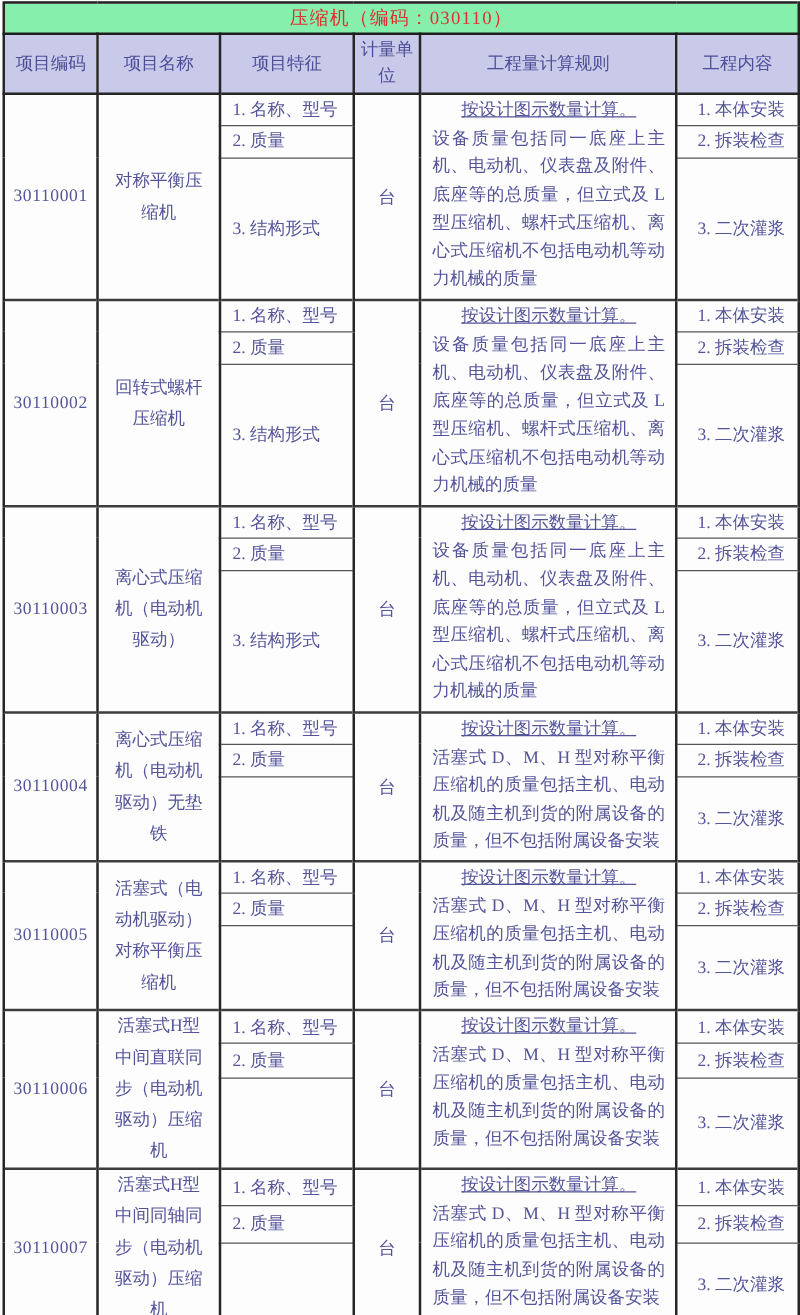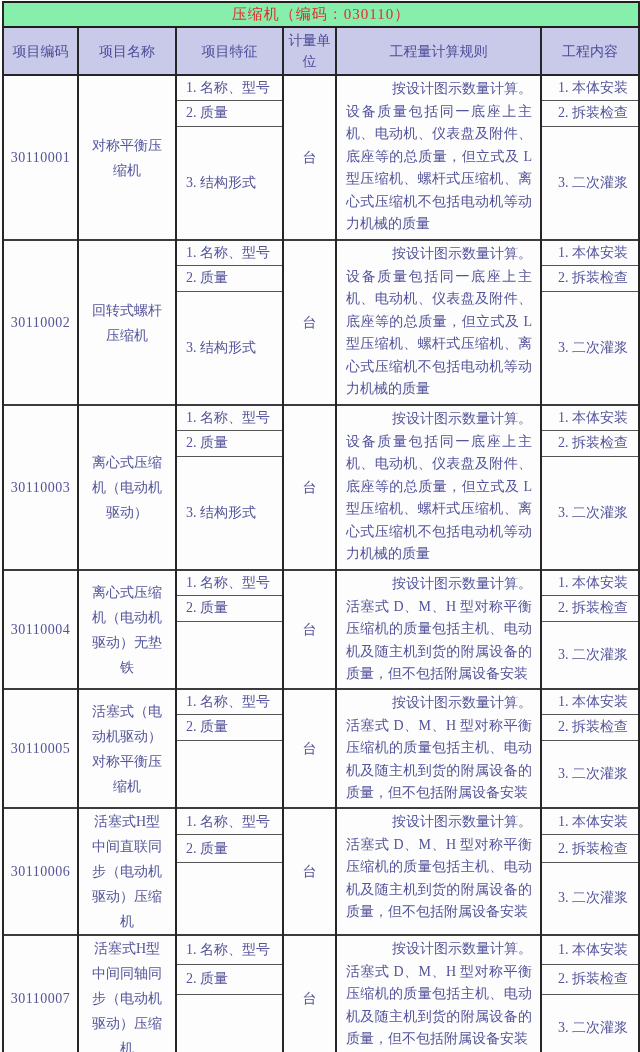--- a/index.html
+++ b/index.html
@@ -84,21 +84,21 @@
     text-align: center;
     vertical-align: middle;
   }
   td.rules {
     text-align: left;
     vertical-align: top;
     padding: 2px 8px 2px 9px;
     line-height: 22.5px;
   }
   td.rules .para { text-align: justify; }
-  td.rules .para.first { text-align: right; }
+  td.rules .para.first { text-align: center; text-decoration: underline; }
   td.cont {
     text-align: center;
     vertical-align: middle;
     padding: 1px 2px 1px 8px;
   }
 </style>
 </head>
 <body>
 
 <div class="page">

